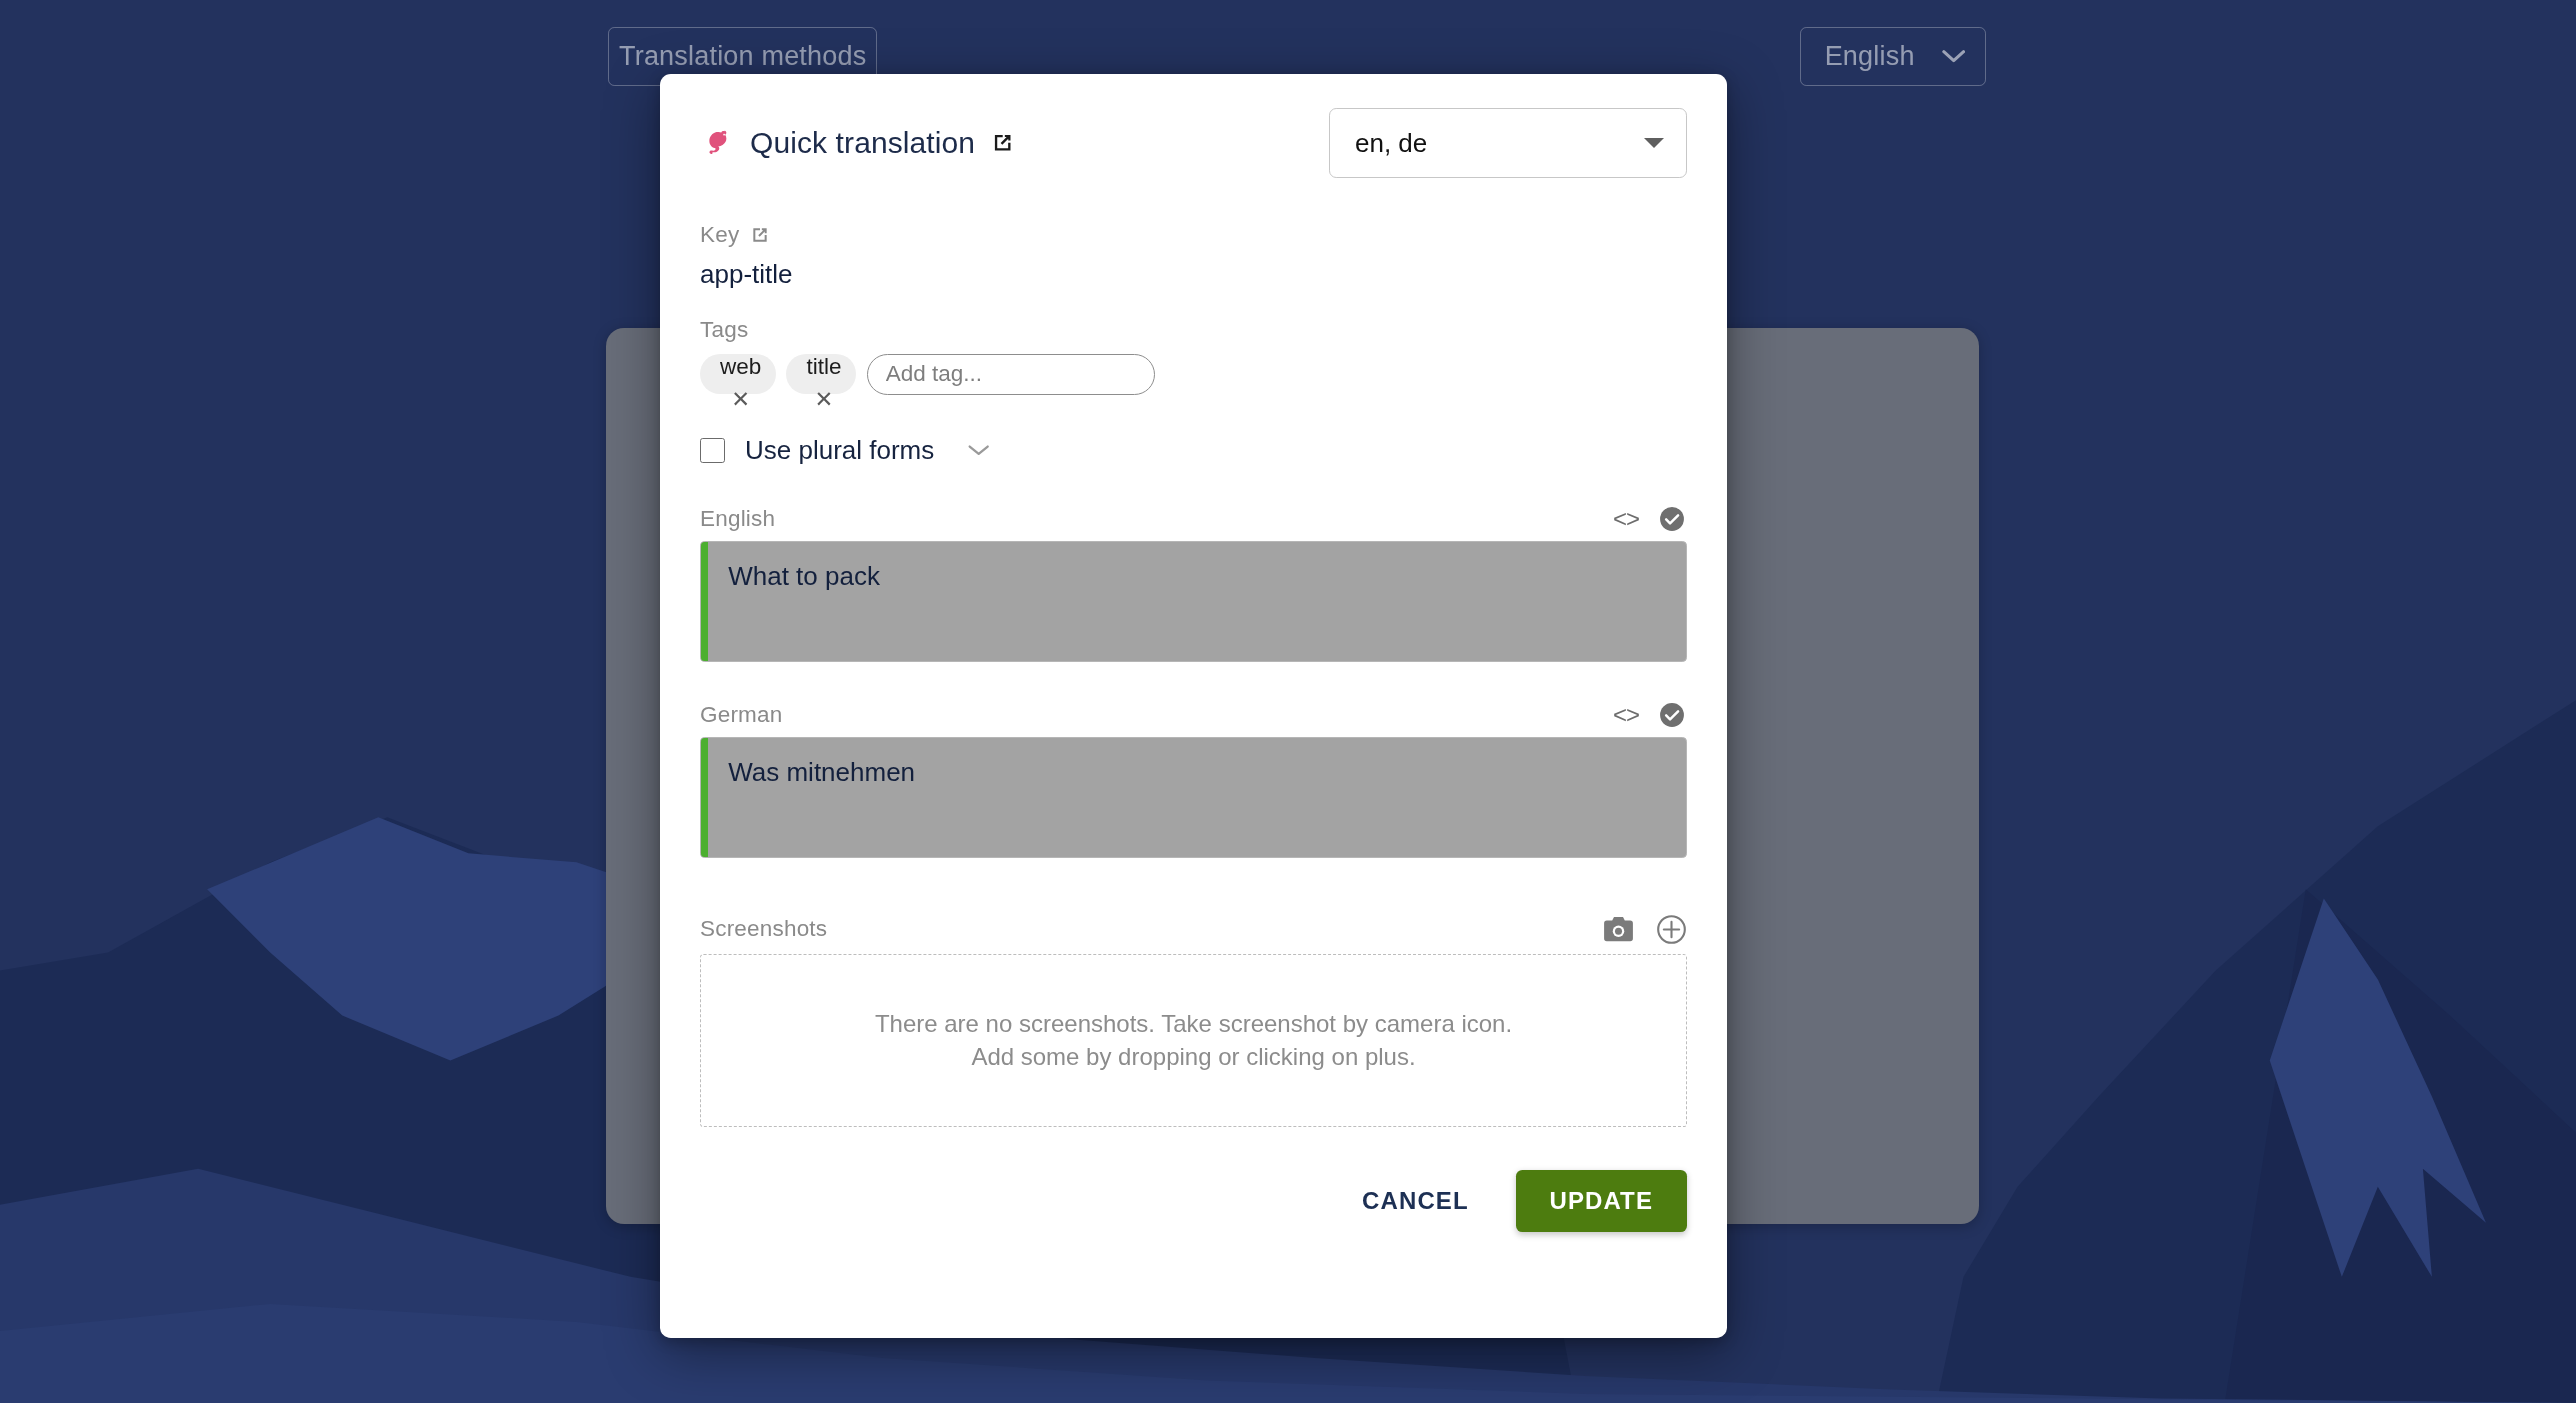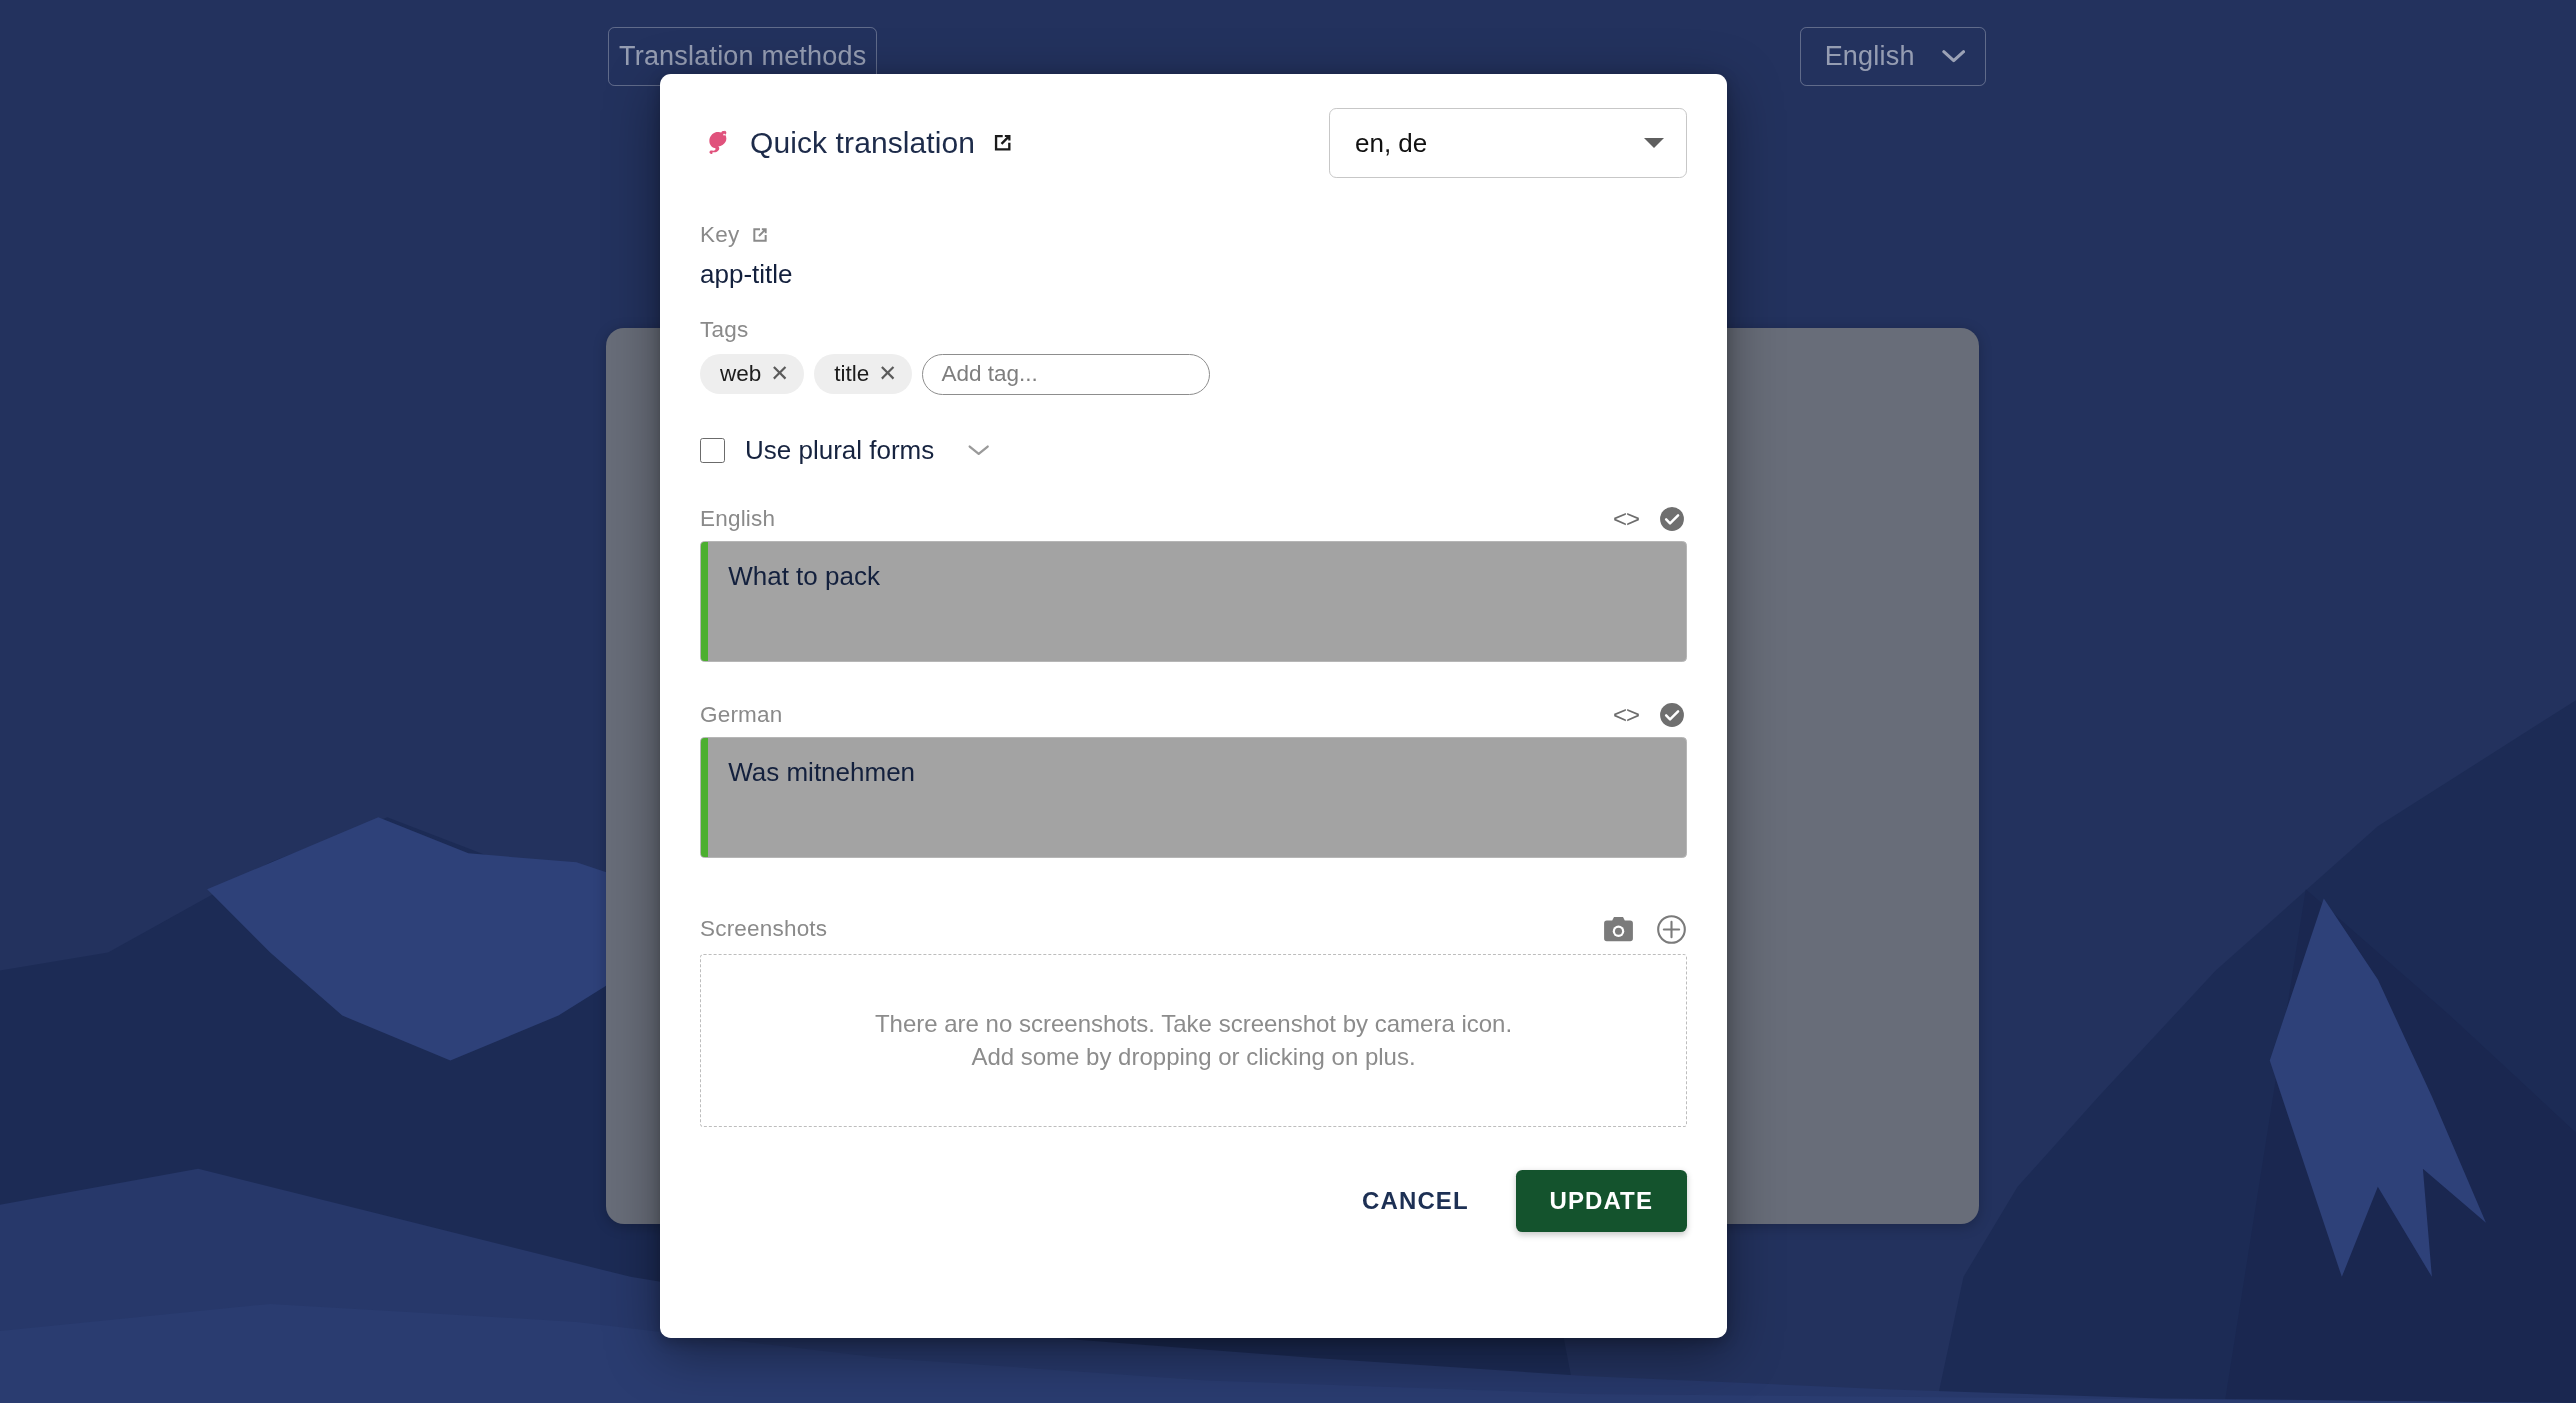--- a/index.html
+++ b/index.html
@@ -168,20 +168,21 @@
     height: 40px;
     background: #eeeeee;
     border-radius: 20px;
     display: flex;
     align-items: center;
     gap: 9px;
     padding: 0 14.4px 0 20px;
     font-size: 22.5px;
     color: #1d1d1d;
     cursor: pointer;
+    flex-direction: column;
   }
   .tag-chip .x {
     font-size: 22.5px;
     color: #5b5b5b;
     line-height: 1;
     cursor: pointer;
   }
   #add-tag-input {
     width: 288px;
     height: 41px;
@@ -312,21 +313,21 @@
     border: none;
     font-family: "Liberation Sans", sans-serif;
     font-size: 24px;
     font-weight: bold;
     letter-spacing: 1.1px;
     color: #1d3054;
     padding: 16px 23.4px;
     cursor: pointer;
   }
   #update-button {
-    background: #14532d;
+    background: #4d7c0f;
     border: none;
     border-radius: 6.3px;
     font-family: "Liberation Sans", sans-serif;
     font-size: 24px;
     font-weight: bold;
     letter-spacing: 1.1px;
     color: #ffffff;
     padding: 17px 34px;
     cursor: pointer;
     box-shadow: 0 2.7px 6.3px rgba(0,0,0,0.22);

